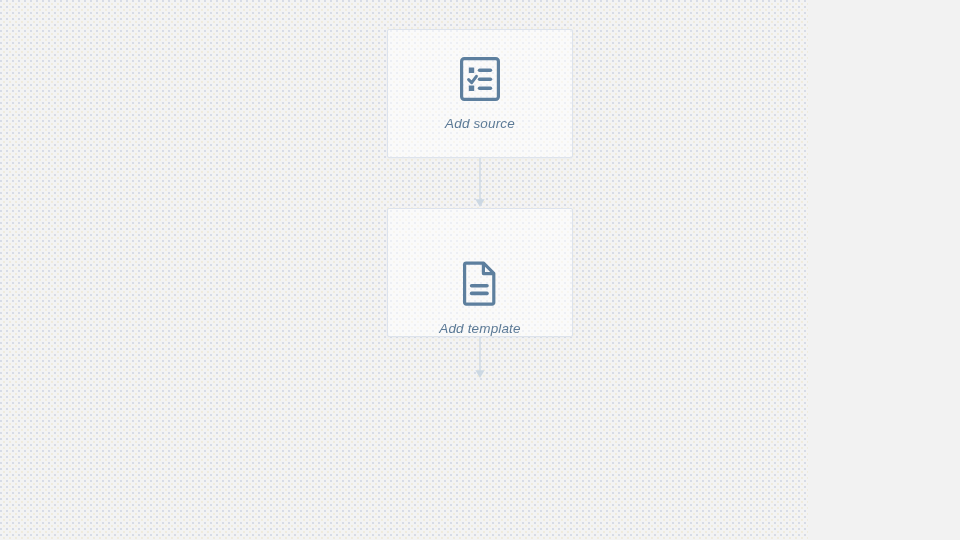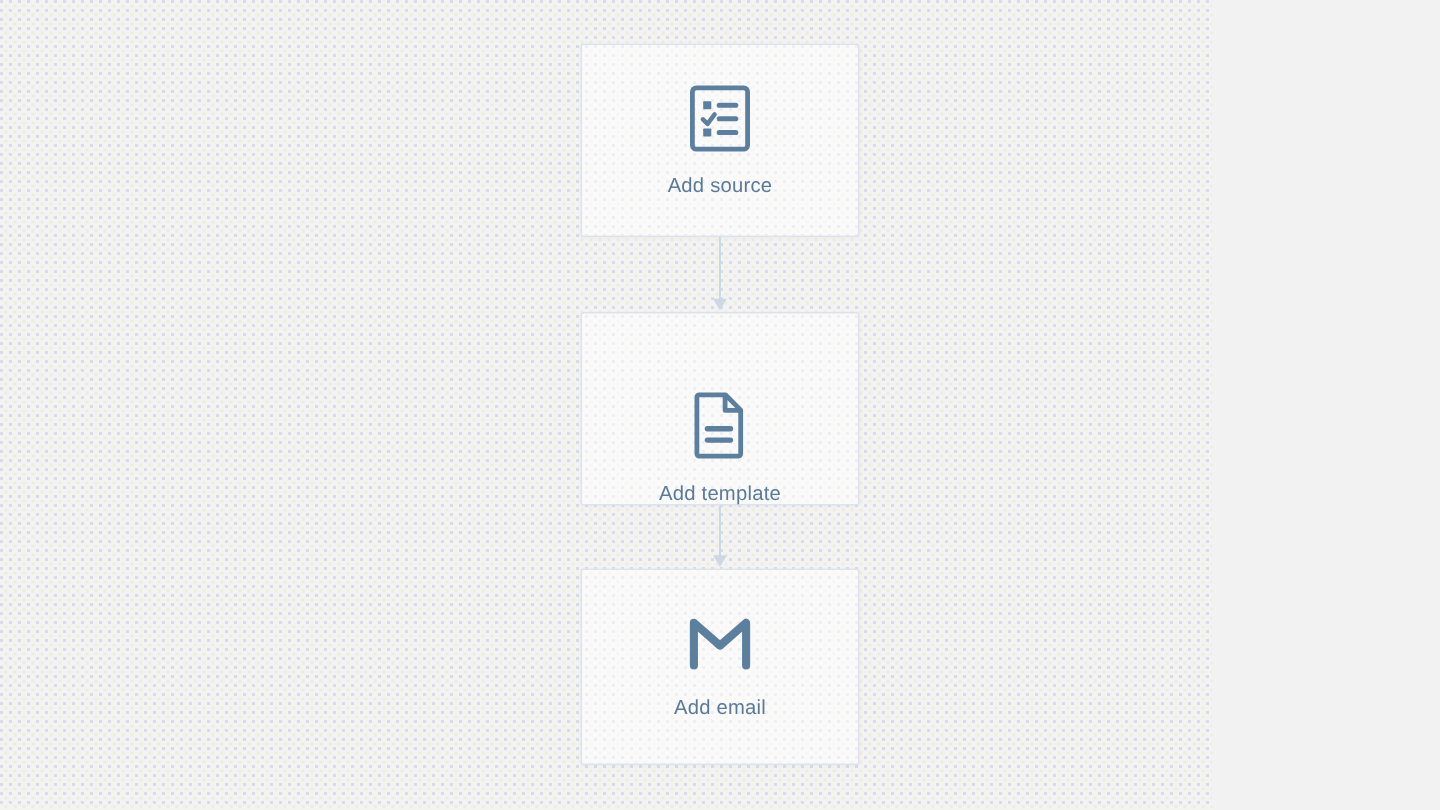--- a/index.html
+++ b/index.html
@@ -19,20 +19,21 @@
     position: relative;
     width: 808px;
     height: 540px;
     background-color: #f3f3f3;
     background-image:
       radial-gradient(circle at 1px 1px, rgba(150,165,200,0.30) 1px, transparent 1.2px),
       radial-gradient(circle at 1px 1px, rgba(225,205,140,0.22) 1px, transparent 1.2px);
     background-size: 6px 6px, 6px 6px;
     background-position: 0 0, 3px 3px;
     box-sizing: border-box;
+    font-style: italic;
   }
 
   
   #node-column {
     position: absolute;
     left: 387px;
     top: 29px;
     width: 186px;
   }
 
@@ -122,23 +123,15 @@
       <span class="node-label">Add template</span>
     </div>
 
     <div class="connector conn-2">
       <svg width="14" height="42" viewBox="0 0 14 42" xmlns="http://www.w3.org/2000/svg">
         <line x1="7" y1="0" x2="7" y2="34" stroke="#ccd8e3" stroke-width="1.3"></line>
         <polygon points="7,41 2.4,33.2 11.6,33.2" fill="#ccd8e3"></polygon>
       </svg>
     </div>
 
-    <div class="node-card card-3">
-      <span class="node-icon">
-        <svg width="44" height="38" viewBox="0 0 44 38" fill="none" stroke="#5d7f9e" stroke-width="5.4" stroke-linecap="round" stroke-linejoin="round" xmlns="http://www.w3.org/2000/svg">
-          <polyline points="4.6,33.6 4.6,5.2 22,20.4 39.4,5.2 39.4,33.6"></polyline>
-        </svg>
-      </span>
-      <span class="node-label">Add email</span>
-    </div>
 
   </div>
 </div>
 
 </body></html>

